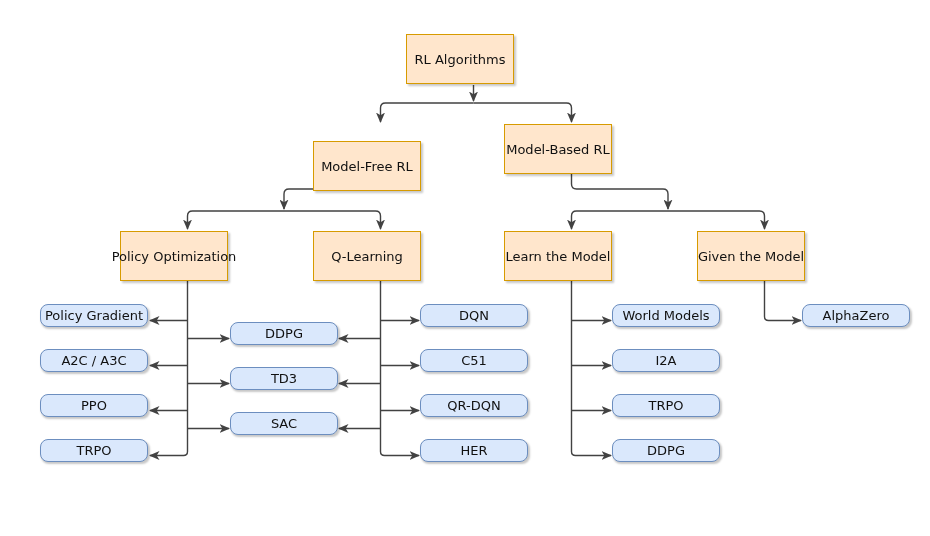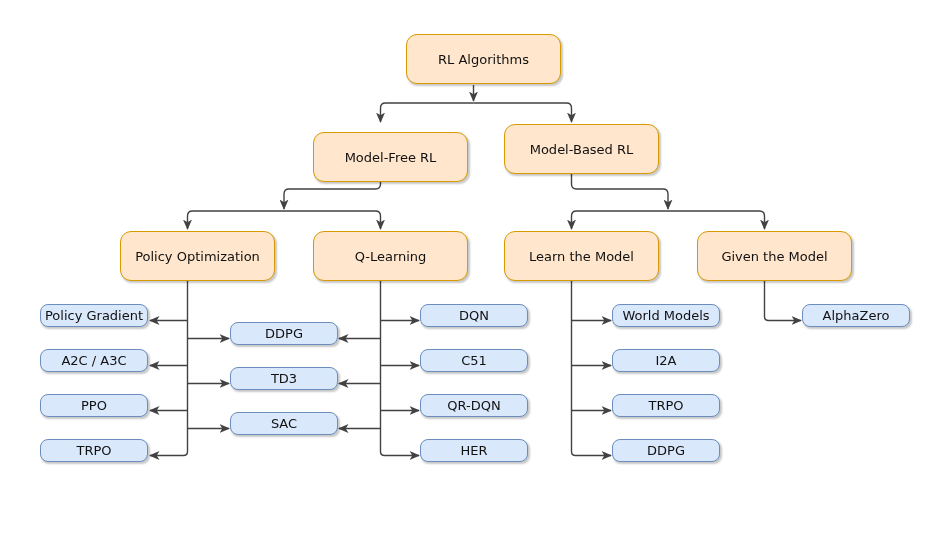--- a/index.html
+++ b/index.html
@@ -26,24 +26,24 @@
     box-sizing:border-box;
     display:flex;align-items:center;justify-content:center;
     text-align:center;
     font-size:13px;
     color:var(--text,#111111);
     box-shadow:1.5px 2px 2px rgba(0,0,0,0.22);
     cursor:default;
     white-space:nowrap;
   }
   .cat{
-    width:155px;height:50px;
+    width:108px;height:50px;
     background:var(--cat-fill,#ffe6cc);
     border:1px solid var(--cat-border,#d79b00);
-    border-radius:11px;
+    border-radius:0;
   }
   .leaf{
     width:108px;height:23px;
     background:var(--leaf-fill,#dae8fc);
     border:1px solid var(--leaf-border,#6c8ebf);
     border-radius:8px;
   }
 </style>
 </head>
 <body>
@@ -87,21 +87,21 @@
 
     <path marker-end="url(#arrow)" d="M571.5,281 L571.5,451.5 Q571.5,455.5 575.5,455.5 L611,455.5"></path>
     <path marker-end="url(#arrow)" d="M571.5,320.5 L611,320.5"></path>
     <path marker-end="url(#arrow)" d="M571.5,365.5 L611,365.5"></path>
     <path marker-end="url(#arrow)" d="M571.5,410.5 L611,410.5"></path>
 
     <path marker-end="url(#arrow)" d="M764.5,281 L764.5,316.5 Q764.5,320.5 768.5,320.5 L801,320.5"></path>
   </svg>
 
   <div class="node cat" style="left:406px;top:34px">RL Algorithms</div>
-  <div class="node cat" style="left:313px;top:132px">Model-Free RL</div>
+  <div class="node cat" style="left:313px;top:141px">Model-Free RL</div>
   <div class="node cat" style="left:120px;top:231px">Policy Optimization</div>
   <div class="node cat" style="left:504px;top:124px">Model-Based RL</div>
   <div class="node cat" style="left:313px;top:231px">Q-Learning</div>
   <div class="node cat" style="left:504px;top:231px">Learn the Model</div>
   <div class="node cat" style="left:697px;top:231px">Given the Model</div>
 
   <div class="node leaf" style="left:40px;top:304px">Policy Gradient</div>
   <div class="node leaf" style="left:40px;top:349px">A2C / A3C</div>
   <div class="node leaf" style="left:40px;top:394px">PPO</div>
   <div class="node leaf" style="left:40px;top:439px">TRPO</div>

